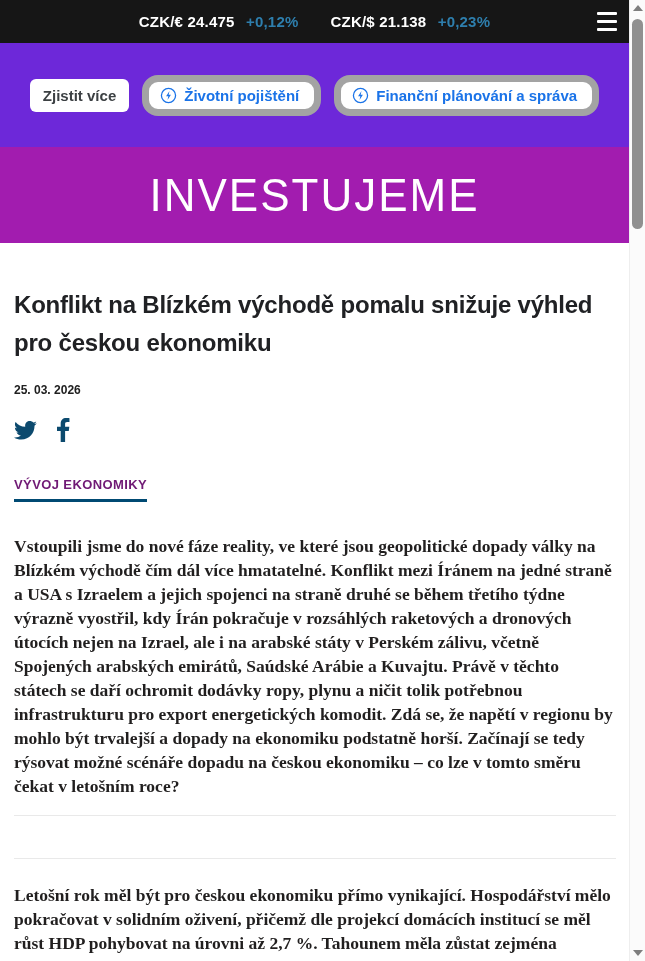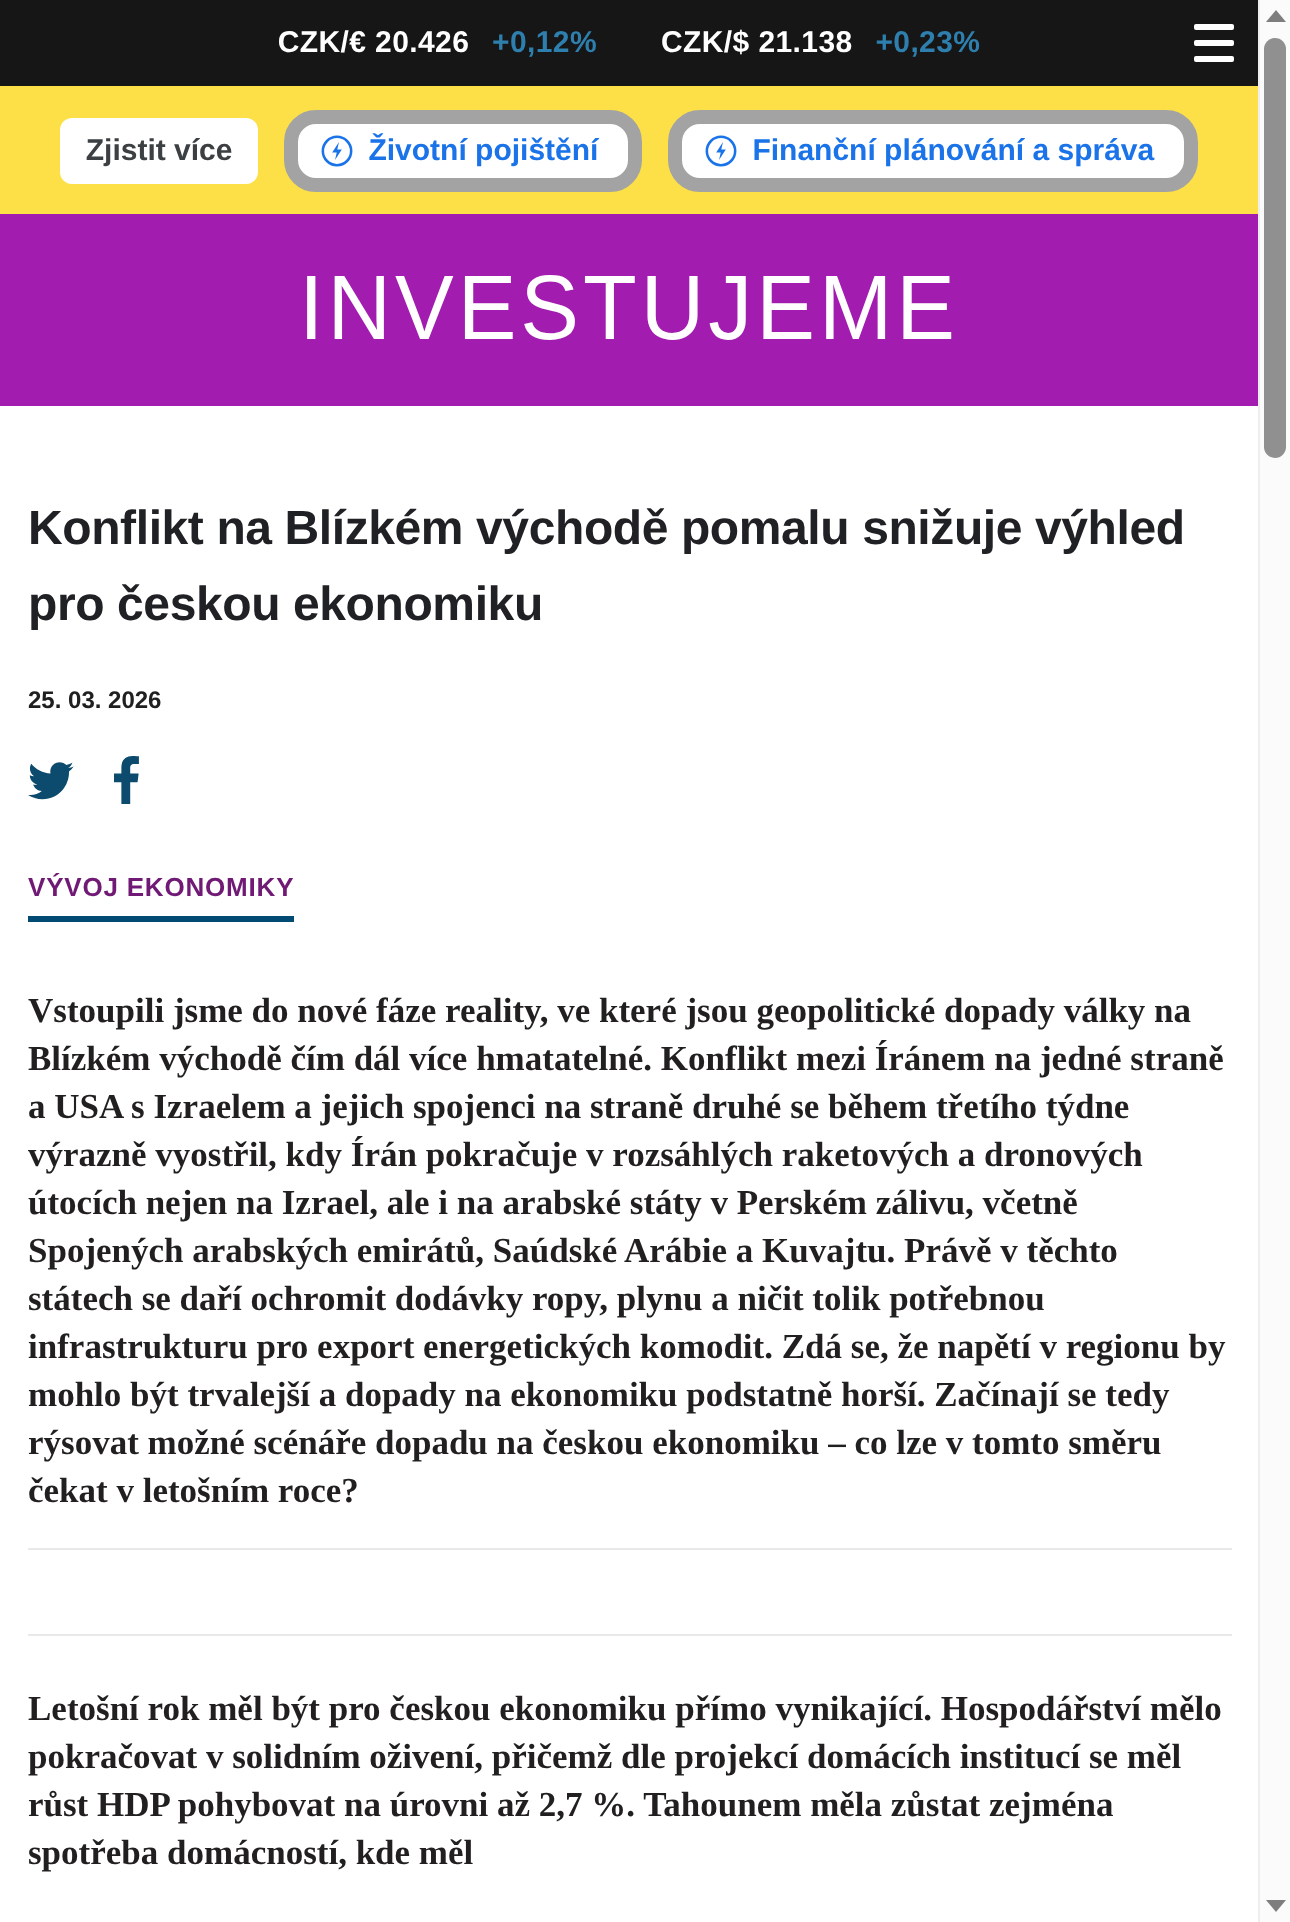--- a/index.html
+++ b/index.html
@@ -26,22 +26,22 @@
   .hamburger {
     position: absolute; right: 12px; top: 12px;
     width: 20px; height: 19px;
     background: none; border: none; cursor: pointer;
     display: flex; flex-direction: column; justify-content: space-between;
   }
   .hamburger i { display: block; height: 2.6px; background: #ffffff; border-radius: 1px; }
 
   
   .chiprow {
-    height: 64px;
-    background: #fde047;
+    height: 104px;
+    background: #6d28d9;
     display: flex;
     align-items: center;
     justify-content: center;
     gap: 13px;
   }
   .learn-more {
     background: #ffffff;
     border: none;
     border-radius: 6px;
     padding: 8px 13px;
@@ -146,21 +146,21 @@
 </style>
 </head>
 <body>
 
 <div class="viewport">
 
   <header class="topbar">
     <div class="rates">
       <span class="rate">
         <span>CZK/€</span>
-        <span>20.426</span>
+        <span>24.475</span>
         <span class="chg">+0,12%</span>
       </span>
       <span class="rate">
         <span>CZK/$</span>
         <span>21.138</span>
         <span class="chg">+0,23%</span>
       </span>
     </div>
     <button class="hamburger" aria-label="menu">
       <i></i>

